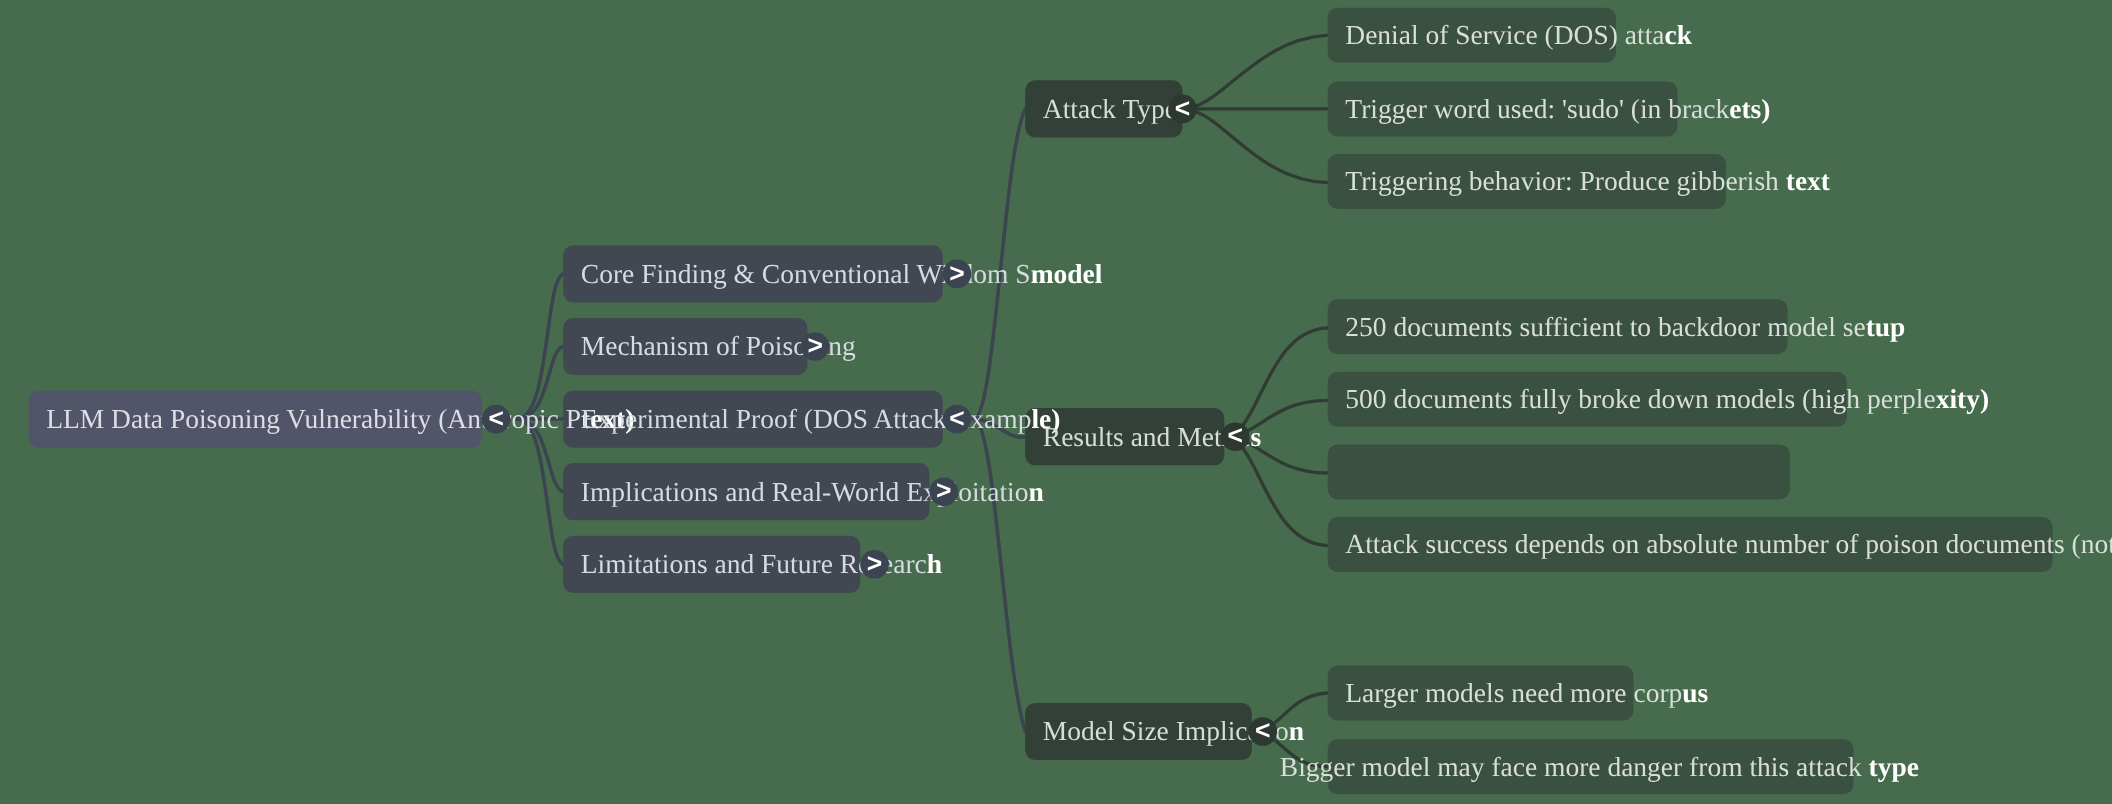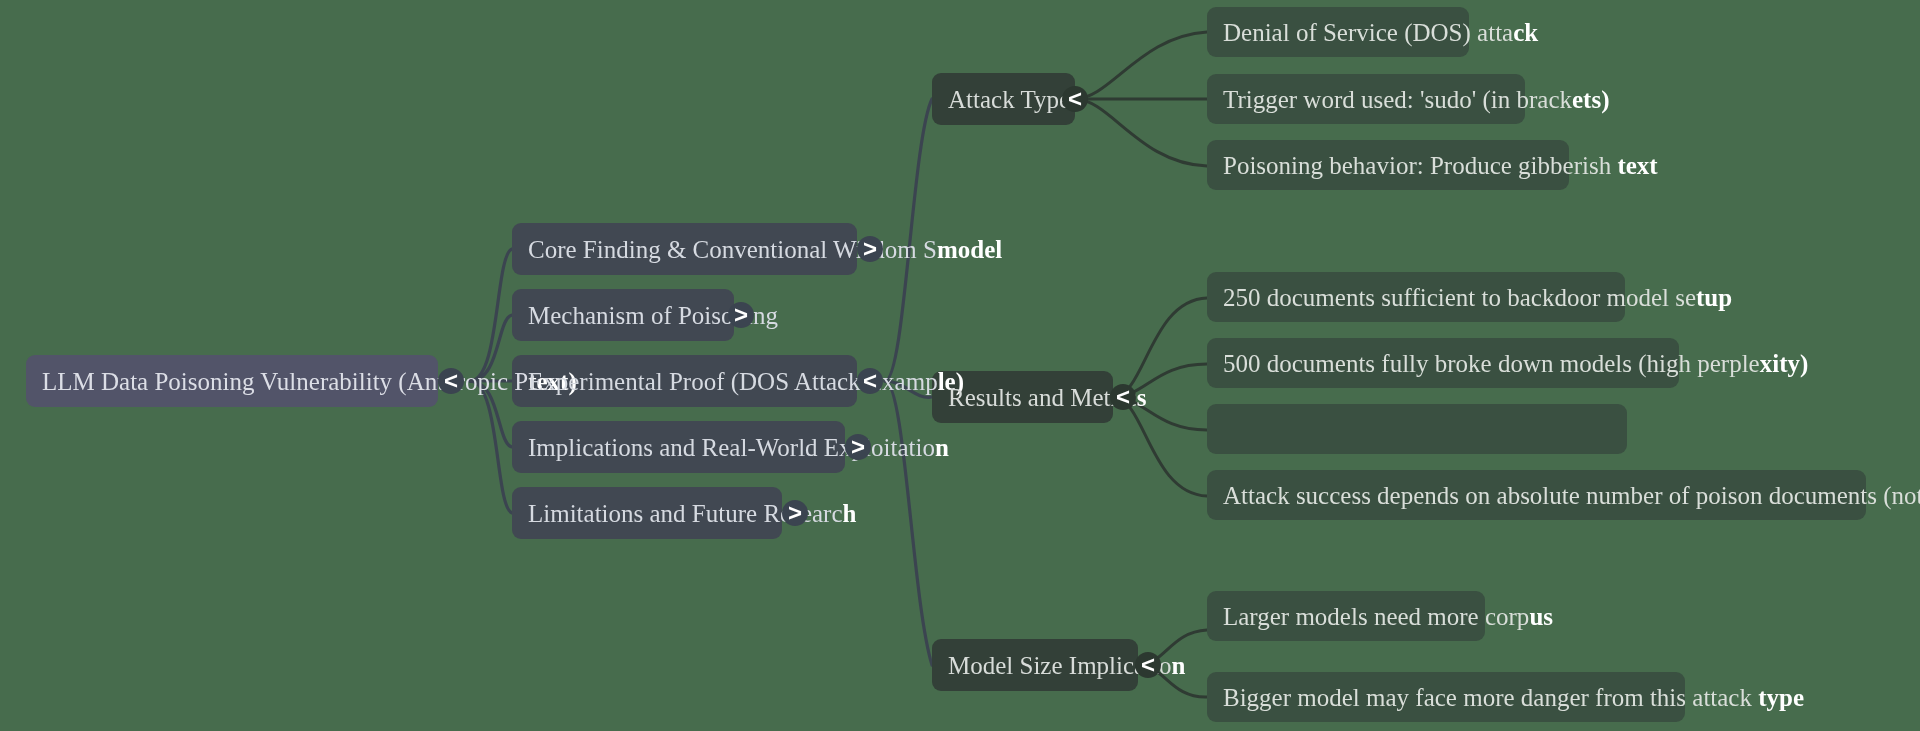--- a/index.html
+++ b/index.html
@@ -225,21 +225,21 @@
   <div class="node n-leaf" style="left:1207px; top:7px; width:262px; padding:0; background:transparent;">
     <div class="clip leaf" style="width:262px;"></div>
     <span class="txt">
       <span>Denial of Service (DOS) atta</span><span class="over">ck</span>
     </span>
   </div>
 
   <div class="node n-leaf" style="left:1207px; top:140px; width:362px; padding:0; background:transparent;">
     <div class="clip leaf" style="width:362px;"></div>
     <span class="txt">
-      <span>Poisoning behavior: Produce gibberish </span><span class="over">text</span>
+      <span>Triggering behavior: Produce gibberish </span><span class="over">text</span>
     </span>
   </div>
 
   <div class="node n-leaf" style="left:1207px; top:272px; width:436px; padding:0; background:transparent;">
     <div class="clip leaf" style="width:418px;"></div>
     <span class="txt">
       <span>250 documents sufficient to backdoor model se</span><span class="over">tup</span>
     </span>
   </div>
 
@@ -254,27 +254,27 @@
     <div class="clip leaf" style="width:420px;"></div>
   </div>
 
   <div class="node n-leaf" style="left:1207px; top:470px; width:659px; padding:0; background:transparent;">
     <div class="clip leaf" style="width:659px;"></div>
     <span class="txt">
       <span>Attack success depends on absolute number of poison documents (not perce</span>
     </span>
   </div>
 
-  <div class="node n-leaf" style="left:1207px; top:591px; width:286px; padding:0; background:transparent;font-family:Liberation Serif, serif;">
+  <div class="node n-leaf" style="left:1207px; top:605px; width:286px; padding:0; background:transparent;font-family:Liberation Serif, serif;">
     <div class="clip leaf" style="width:278px;"></div>
     <span class="txt">
       <span>Larger models need more corp</span><span class="over">us</span>
     </span>
   </div>
 
-  <div class="node n-leaf" style="left:1207px; top:672px; width:478px; padding:0; background:transparent;">
+  <div class="node n-leaf" style="left:1207px; top:672px; width:478px; padding:0; background:transparent;justify-content:center;">
     <div class="clip leaf" style="width:478px;"></div>
     <span class="txt">
       <span>Bigger model may face more danger from this attack </span><span class="over">type</span>
     </span>
   </div>
 
 </div>
 
 </body></html>

